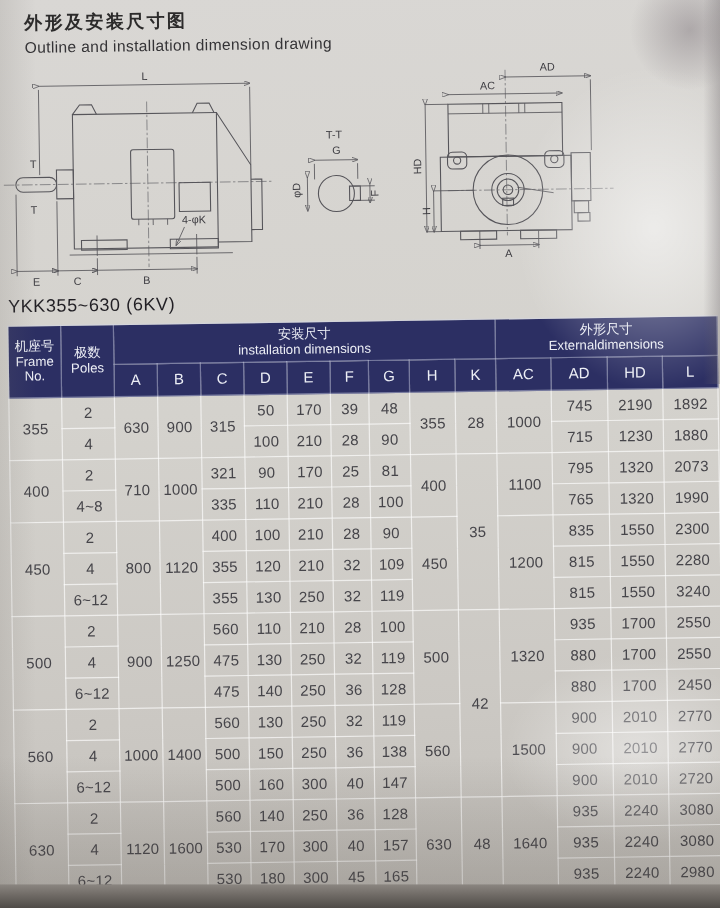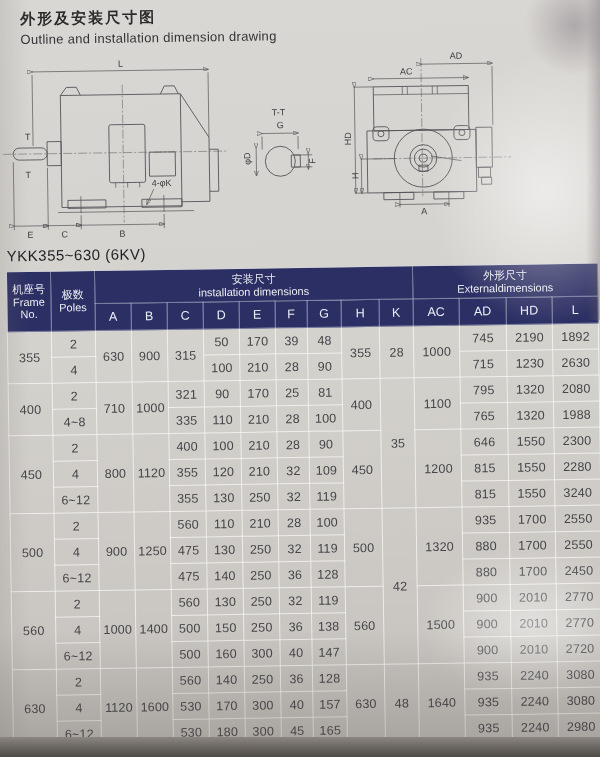--- a/index.html
+++ b/index.html
@@ -270,65 +270,65 @@
           <td>1892</td>
         </tr>
         <tr>
           <td>4</td>
           <td>100</td>
           <td>210</td>
           <td>28</td>
           <td>90</td>
           <td>715</td>
           <td>1230</td>
-          <td>2630</td>
+          <td>1880</td>
         </tr>
 
         <tr>
           <td rowspan="2">400</td>
           <td>2</td>
           <td rowspan="2">710</td>
           <td rowspan="2">1000</td>
           <td>321</td>
           <td>90</td>
           <td>170</td>
           <td>25</td>
           <td>81</td>
           <td rowspan="2">400</td>
           <td rowspan="5">35</td>
           <td rowspan="2">1100</td>
           <td>795</td>
           <td>1320</td>
-          <td>2080</td>
+          <td>2073</td>
         </tr>
         <tr>
           <td>4~8</td>
           <td>335</td>
           <td>110</td>
           <td>210</td>
           <td>28</td>
           <td>100</td>
           <td>765</td>
           <td>1320</td>
-          <td>1988</td>
+          <td>1990</td>
         </tr>
 
         <tr>
           <td rowspan="3">450</td>
           <td>2</td>
           <td rowspan="3">800</td>
           <td rowspan="3">1120</td>
           <td>400</td>
           <td>100</td>
           <td>210</td>
           <td>28</td>
           <td>90</td>
           <td rowspan="3">450</td>
           <td rowspan="3">1200</td>
-          <td>646</td>
+          <td>835</td>
           <td>1550</td>
           <td>2300</td>
         </tr>
         <tr>
           <td>4</td>
           <td>355</td>
           <td>120</td>
           <td>210</td>
           <td>32</td>
           <td>109</td>

